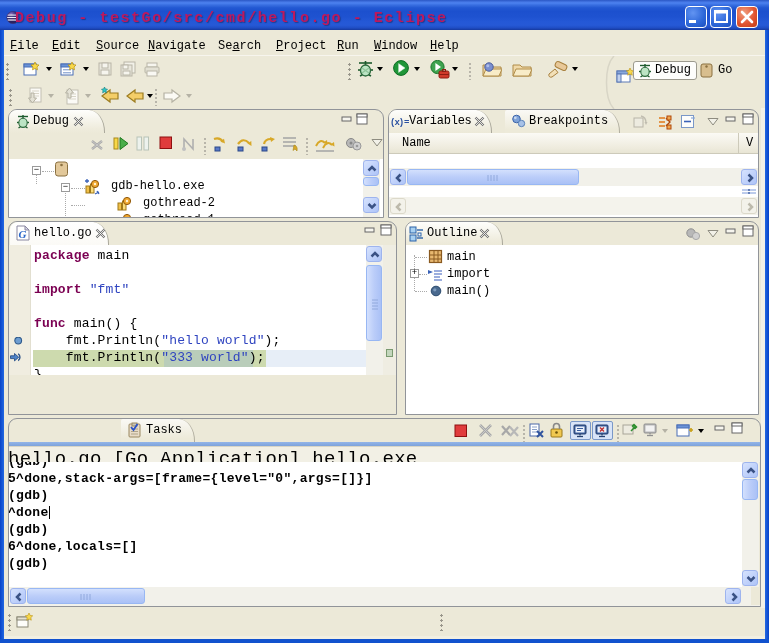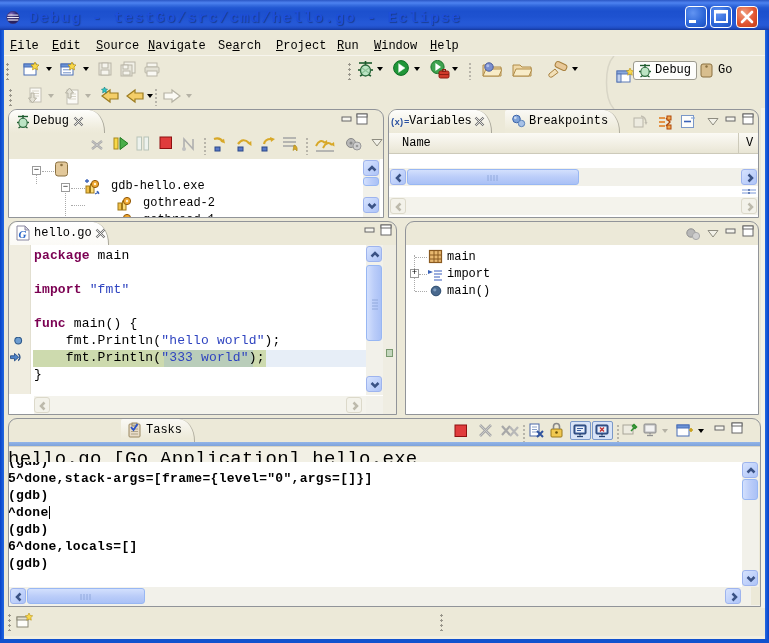--- a/index.html
+++ b/index.html
@@ -7,21 +7,21 @@
 #win { position:relative; width:769px; height:643px; background:#ECE9D8; overflow:hidden; }
 .abs { position:absolute; }
 
 
 #titlebar { left:0; top:0; width:769px; height:30px;
   background:linear-gradient(180deg,#2B57C4 0%,#3565D4 3%,#4678E6 7%,#4C82F0 10%,#3A70E2 16%,#2258D2 26%,#1C50CE 38%,#1E52D0 55%,#2458D6 72%,#2659D6 84%,#1F4DC4 93%,#16399E 100%); }
 #borderL { left:0; top:30px; width:4px; height:609px; background:linear-gradient(90deg,#0843C8,#2268E2); }
 #borderR { left:765px; top:30px; width:4px; height:609px; background:linear-gradient(90deg,#2268E2,#0843C8); }
 #borderB { left:0; top:639px; width:769px; height:4px; background:#1152CE; }
 #innerB { left:4px; top:636px; width:761px; height:3px; background:#F1EFE2; }
-#titletext { left:29px; top:10px; color:#1d4ed8; font-size:15px; font-weight:bold; letter-spacing:1.55px; text-shadow:1px 1px 1px #1B3E93; white-space:nowrap; }
+#titletext { left:15px; top:10px; color:#be185d; font-size:15px; font-weight:bold; letter-spacing:1.55px; text-shadow:1px 1px 1px #1B3E93; white-space:nowrap; }
 .capbtn { top:6px; width:22px; height:22px; border-radius:4px; border:1px solid #fff; }
 #btnmin { left:685px; background:radial-gradient(circle at 35% 30%,#6294F2,#2C66D8 60%,#1C50C0); }
 #btnmax { left:710px; background:radial-gradient(circle at 35% 30%,#6294F2,#2C66D8 60%,#1C50C0); }
 #btnclose { left:736px; background:radial-gradient(circle at 35% 30%,#F0A080,#E25633 55%,#C33C14); }
 
 
 #menubar { left:4px; top:30px; width:761px; height:25px; background:#ECE9D8; font-size:12px; color:#000; }
 .mi { position:absolute; top:9px; }
 .mi u { text-decoration:underline; }
 
@@ -514,21 +514,21 @@
           <path d="M2.5 2.5 L10.5 10.5 M10.5 2.5 L2.5 10.5" stroke="#fff" stroke-width=".8"></path>
         </svg>
     </div>
     <svg class="abs" style="left:355px;top:3px" width="12" height="10">
         <rect x="1" y="3" width="9" height="4" fill="#F6F5EE" stroke="#666"></rect>
       </svg>
     <svg class="abs" style="left:371px;top:2px" width="12" height="12">
         <rect x="1" y="1" width="10" height="10" fill="#fff" stroke="#666"></rect>
         <rect x="1" y="1" width="10" height="3" fill="#fff" stroke="#666"></rect>
       </svg>
-    <div class="content" style="left:0;top:23px;width:387px;height:169px;overflow:hidden;">
+    <div class="content" style="left:0;top:23px;width:387px;height:130px;overflow:hidden;">
 
       <div class="abs" style="left:0;top:0;width:22px;height:149px;background:#F0EDE0;border-right:1px solid #E2DFD0;"></div>
 
       <div class="abs" style="left:374px;top:0;width:13px;height:169px;background:#EFEDE2;"></div>
       <div class="abs" style="left:377px;top:104px;width:7px;height:8px;background:#C3D6BC;border:1px solid #7A9A70;"></div>
 
       <div class="abs" style="left:24px;top:105px;width:233px;height:17px;background:#CDDAAE;"></div>
       <div class="abs" style="left:257px;top:105px;width:100px;height:17px;background:#E7EEF7;"></div>
       <div class="abs" style="left:155px;top:105px;width:89px;height:17px;background:rgba(140,175,215,0.30);"></div>
 
@@ -565,20 +565,34 @@
             </svg></div>
         <div class="sbtn dis" style="left:312px;top:1px"><svg width="16" height="16">
               <path d="M6.5 4.5 L10 8 L6.5 11.5" stroke="#BDBAAC" stroke-width="2.5" fill="none"></path>
             </svg></div>
       </div>
       <div class="abs" style="left:0;top:149px;width:25px;height:20px;background:#fff;"></div>
     </div>
   </div>
 
   <div class="panel" style="left:405px;top:221px;width:354px;height:194px;">
+    <div class="tab tab-sel" style="left:0px;width:97px;">
+      <svg style="position:absolute;left:3px;top:4px" width="16" height="16">
+          <rect x="1" y="1" width="6" height="6" fill="#A8D0F0" stroke="#2A62A8"></rect>
+          <rect x="1" y="9" width="6" height="6" fill="#A8D0F0" stroke="#2A62A8"></rect>
+          <line x1="8" y1="4" x2="14" y2="4" stroke="#2A62A8" stroke-width="1.4"></line>
+          <rect x="9" y="7" width="3" height="3" fill="#fff" stroke="#2A62A8"></rect>
+          <line x1="8" y1="12" x2="14" y2="12" stroke="#2A62A8" stroke-width="1.4"></line>
+        </svg>
+      <span class="tlabel" style="left:21px">Outline</span>
+      <svg class="closex" style="left:72px;top:5px" width="13" height="13">
+          <path d="M2.5 2.5 L10.5 10.5 M10.5 2.5 L2.5 10.5" stroke="#6E6E6E" stroke-width="2.2"></path>
+          <path d="M2.5 2.5 L10.5 10.5 M10.5 2.5 L2.5 10.5" stroke="#fff" stroke-width=".8"></path>
+        </svg>
+    </div>
     <svg class="abs" style="left:278px;top:4px" width="18" height="16">
         <circle cx="7" cy="7" r="4.2" fill="#B8B8B8" stroke="#909090"></circle>
         <circle cx="12" cy="10" r="3.6" fill="#D0D0D0" stroke="#A8A8A8"></circle>
       </svg>
     <svg class="abs" style="left:301px;top:7px" width="12" height="10">
         <path d="M1 1.5 H11 L6 8 z" fill="#F2F1E8" stroke="#8E8C80"></path>
       </svg>
     <svg class="abs" style="left:319px;top:4px" width="12" height="10">
         <rect x="1" y="3" width="9" height="4" fill="#F6F5EE" stroke="#666"></rect>
       </svg>

